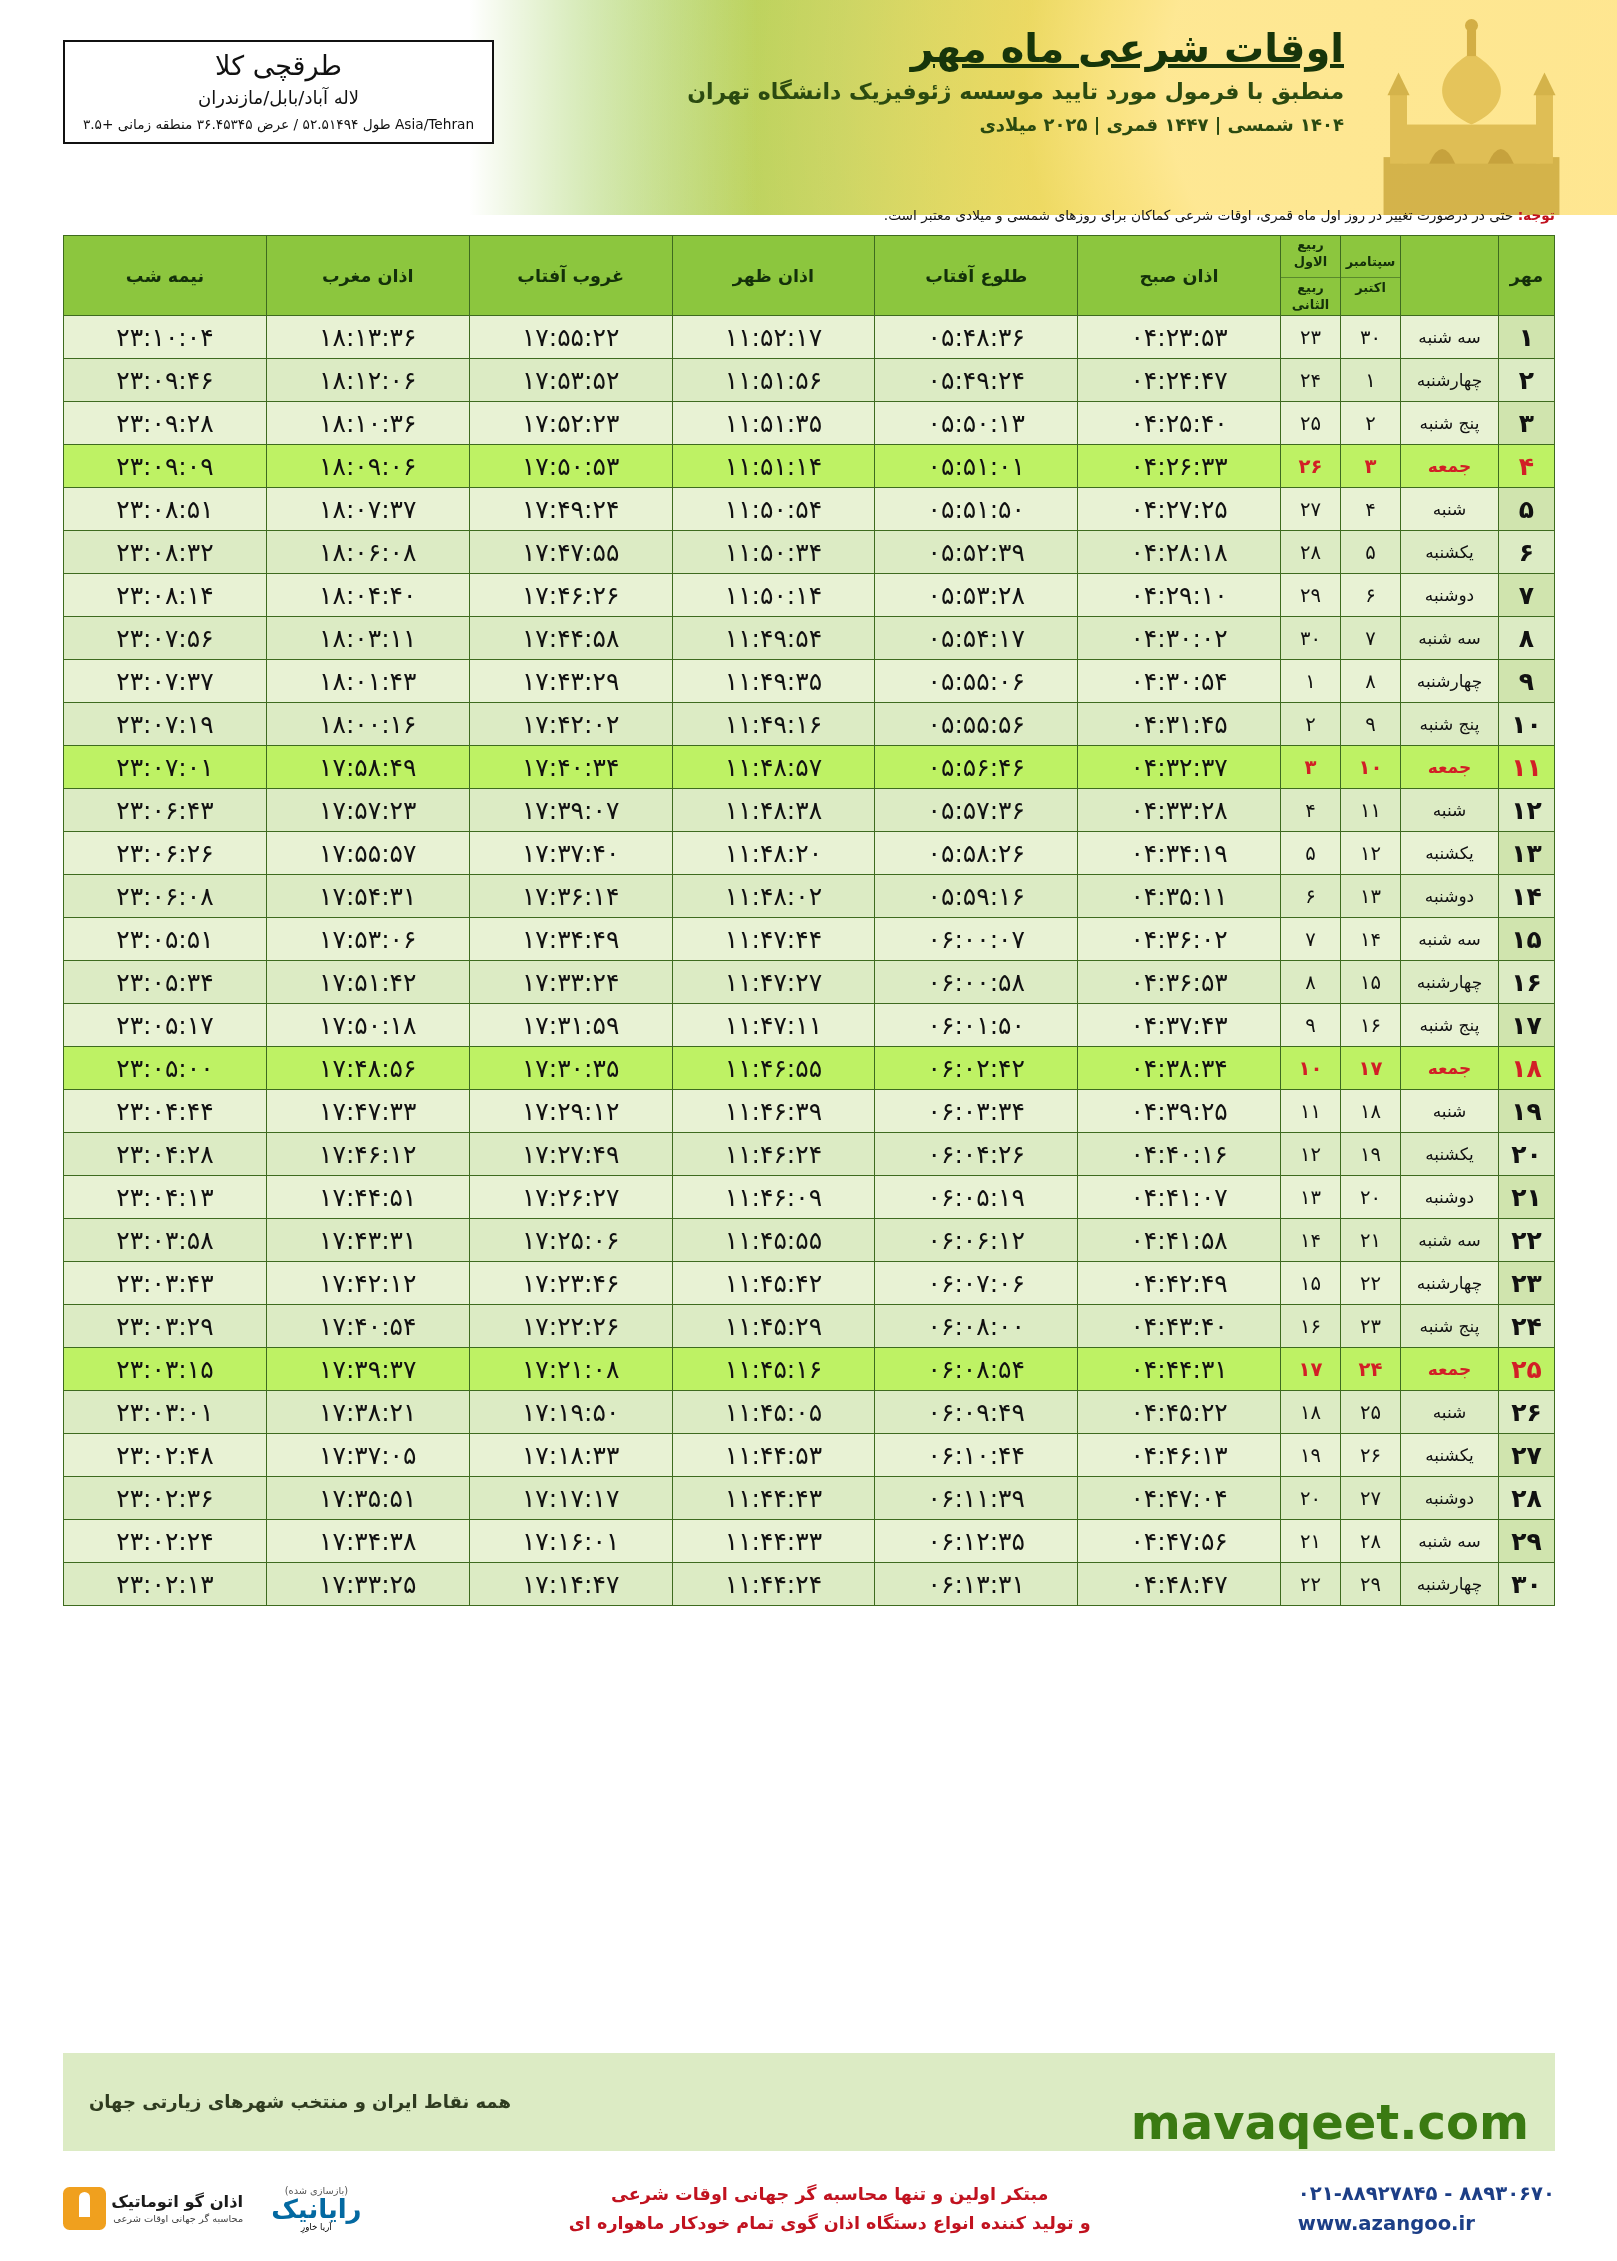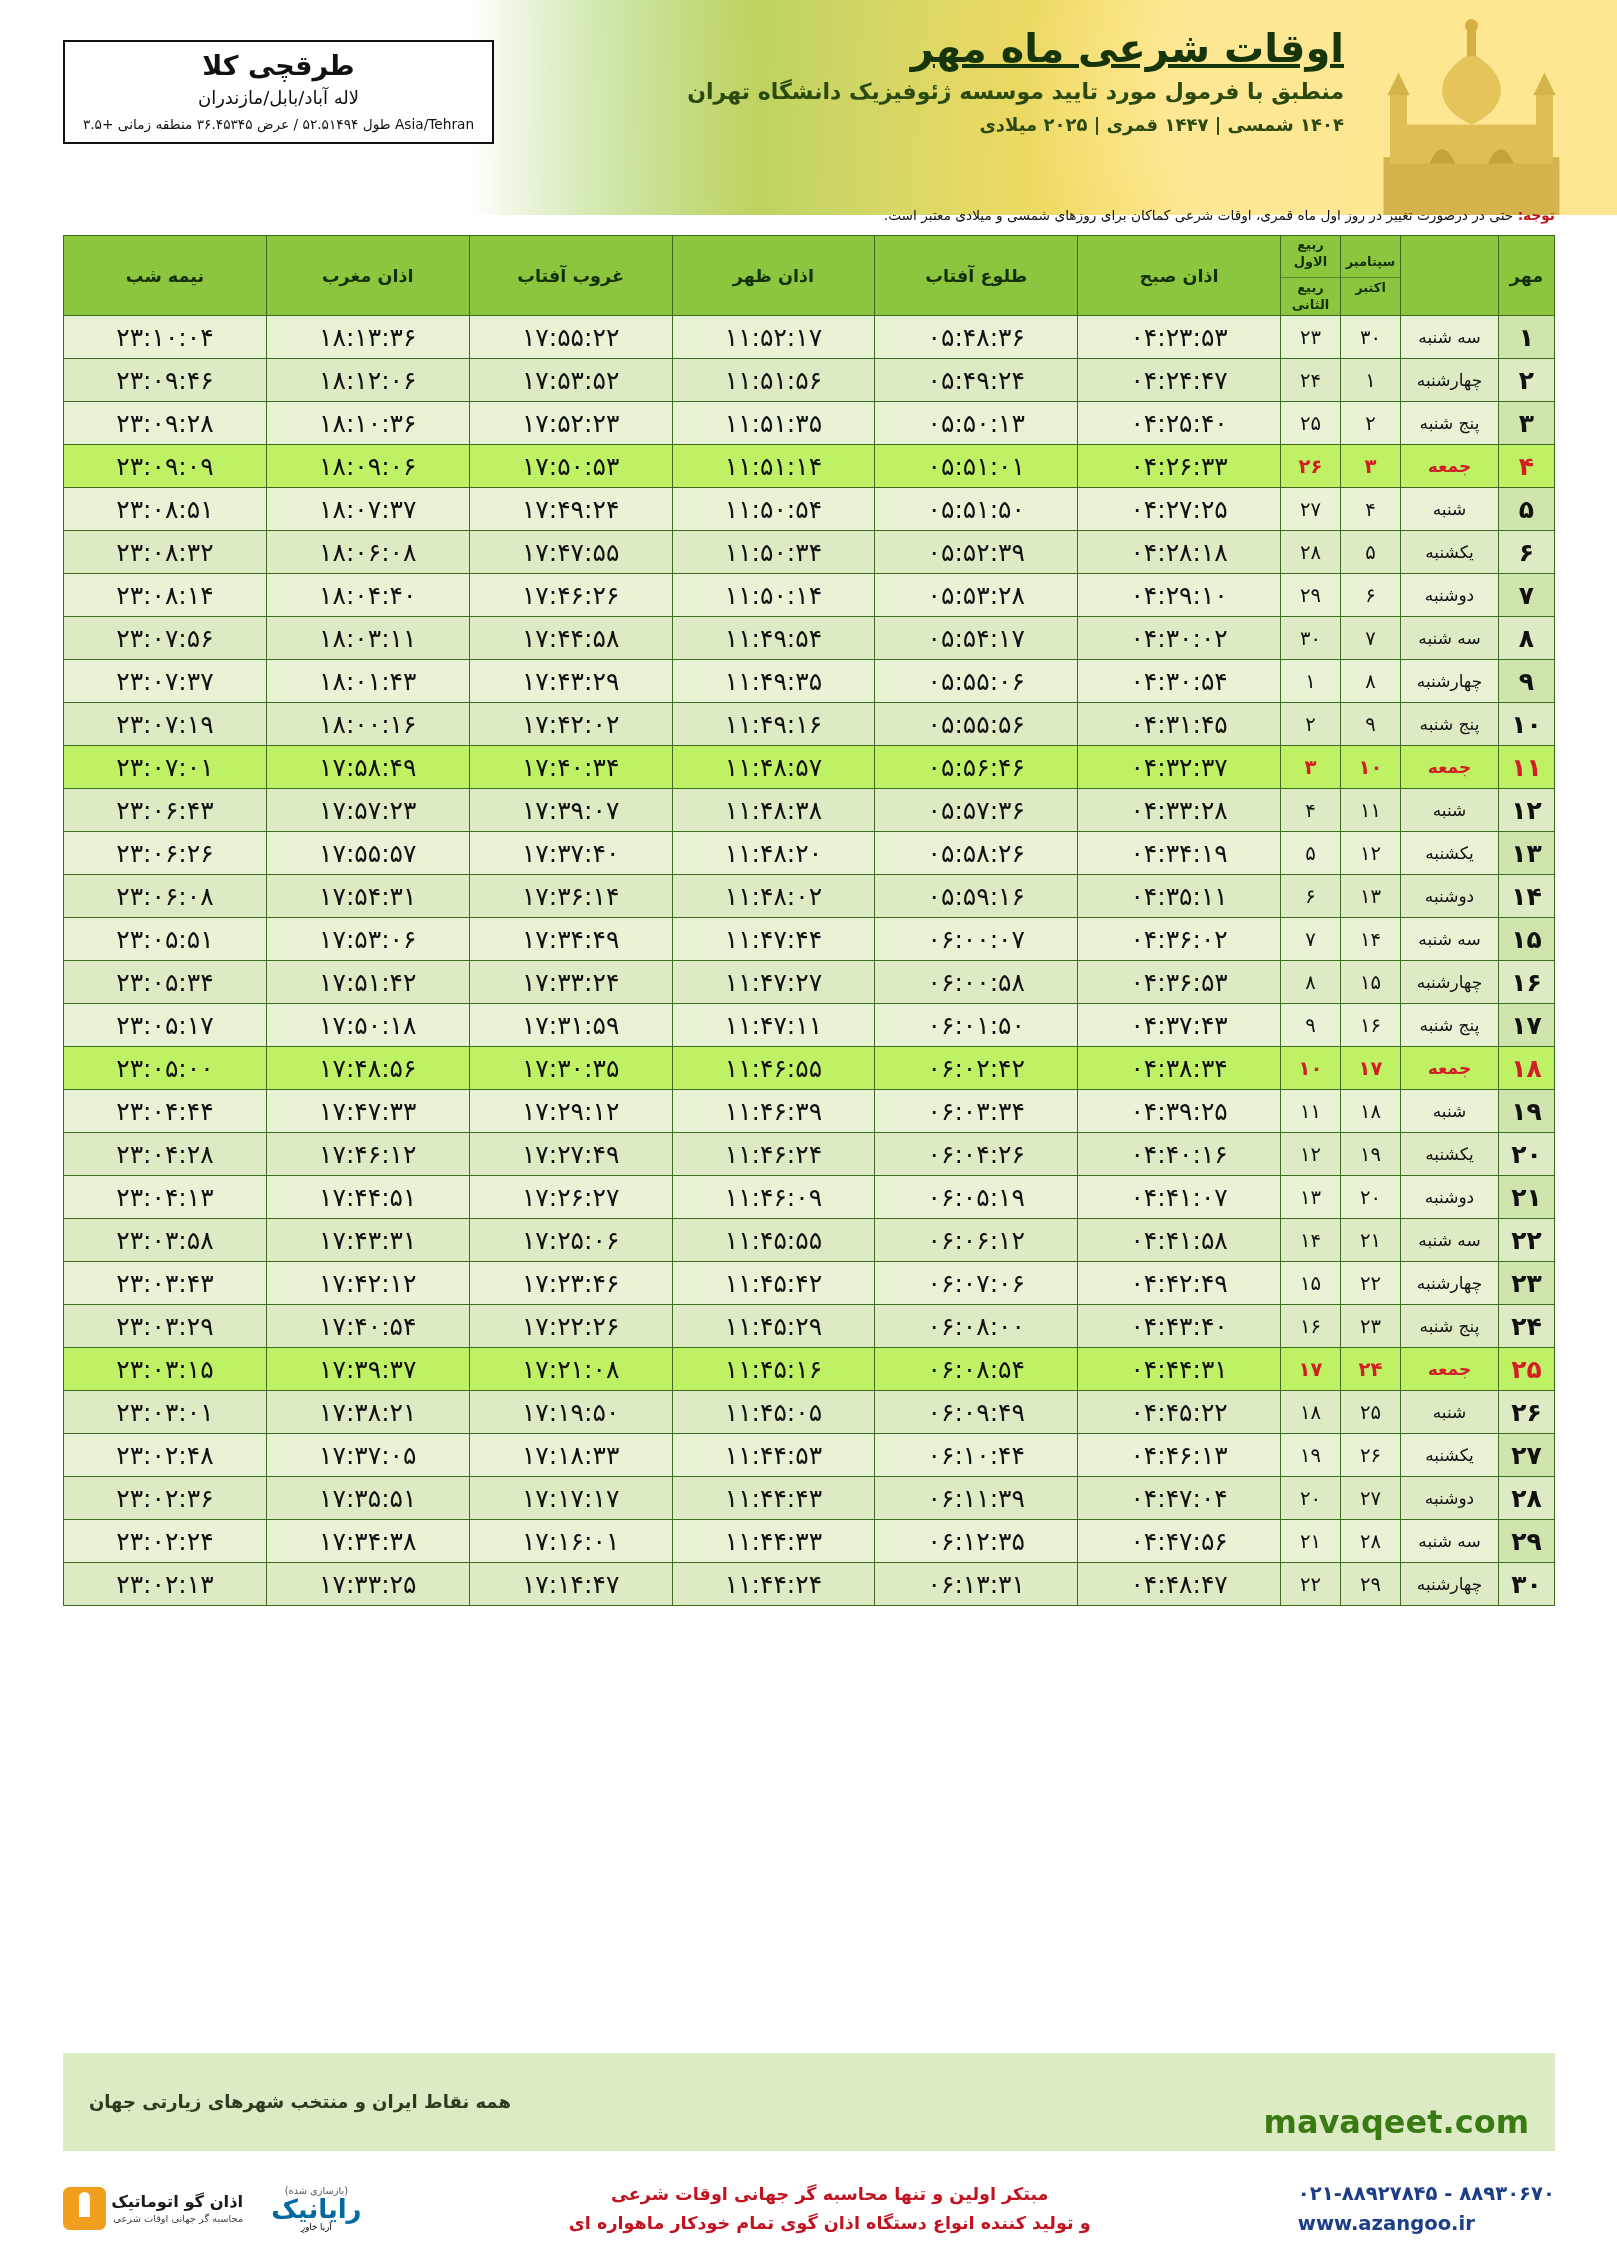--- a/index.html
+++ b/index.html
@@ -72,21 +72,21 @@
   .locbox{
     position:absolute;
     left:63px;top:40px;
     width:431px;
     border:2px solid #111;
     background:#fff;
     text-align:center;
     padding:7.8px 3.9px 10.4px 3.9px;
     box-sizing:border-box;
   }
-  .loc-name{font-size:27px;font-weight:bold;color:#111;letter-spacing:0.7px;}
+  .loc-name{font-size:27px;font-weight:normal;color:#111;letter-spacing:0.7px;}
   .loc-sub{font-size:18px;color:#111;margin-top:6.5px;}
   .loc-geo{font-size:13.7px;color:#111;margin-top:7.8px;direction:ltr;}
   
   .noteline{
     position:absolute;
     left:0;right:0;
     top:207px;
     padding:0 63px;
     box-sizing:border-box;
     text-align:right;
@@ -167,21 +167,21 @@
     padding:0 26px;
     box-sizing:border-box;
   }
   .f-brand{
     font-size:38px;
     font-weight:bold;
     color:#2f5d12;
     letter-spacing:0.7px;
   }
   .f-site{
-    font-size:32px;
+    font-size:48px;
     font-weight:bold;
     color:#3a7a12;
     direction:ltr;
     font-family:"DejaVu Sans", sans-serif;
     margin-top:40px;
   }
   .f-mid{
     font-size:18px;
     color:#2f3b20;
     font-weight:bold;

